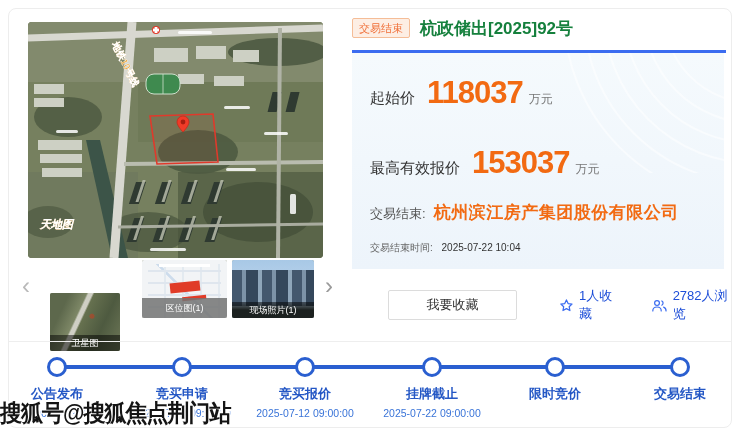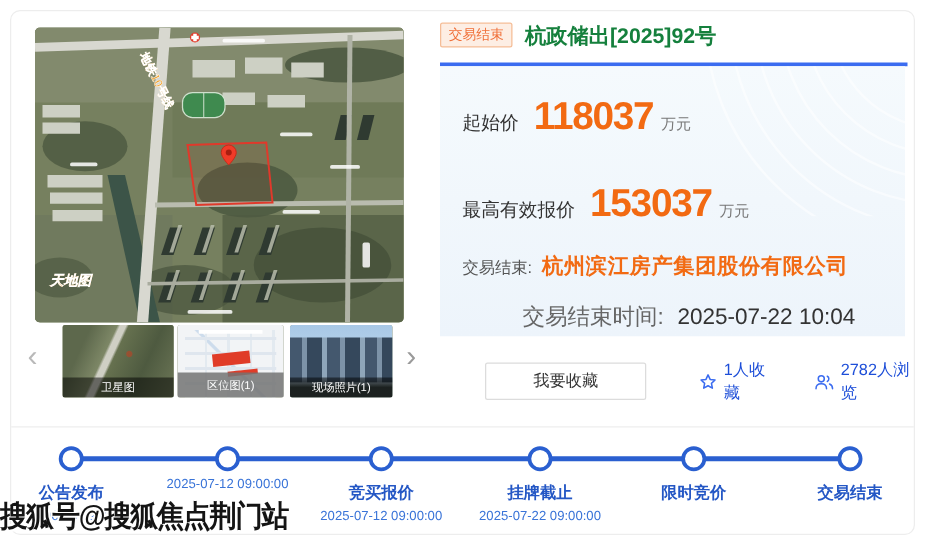--- a/index.html
+++ b/index.html
@@ -21,21 +21,21 @@
   .thumb-strip { position:absolute; left:16px; top:258px; width:315px; height:64px; }
   .car-arrow {
     position:absolute; top:14px; font-size:24px; color:#b9b9b9; cursor:pointer;
     line-height:28px; width:16px; text-align:center; user-select:none;
   }
   .car-prev { left:2px; } .car-next { right:-6px; color:#9a9a9a; }
   .thumb {
     position:absolute; top:2px; height:58px; border-radius:2px; overflow:hidden;
     cursor:pointer; background:#8b9478;
   }
-  .thumb-1 { left:34px; width:89px; }
+  .thumb-1 { left:34px; width:70px;margin-top:33px; }
   .thumb-2 { left:126px; width:85px; }
   .thumb-3 { left:216px; width:82px;padding-left:45px; }
   .thumb-label {
     position:absolute; left:0; right:0; bottom:0; height:16px;
     background:rgba(0,0,0,.5); color:#fff; font-size:9px; line-height:16px; text-align:center;
     white-space:nowrap;
   }
   .thumb-2 .thumb-label { height:20px; line-height:20px; background:rgba(115,115,115,.85); }
   
   .fill-sat {
@@ -83,21 +83,21 @@
   }
   .arcs { position:absolute; right:0; top:0; opacity:.8; }
   .price-row { position:absolute; left:18px; display:flex; align-items:baseline; }
   .price-label { font-size:15px; color:#333; }
   .price-value { font-size:31px; font-weight:bold; color:#f26a12; margin:0 6px 0 12px; letter-spacing:-1px; }
   .price-unit { font-size:12px; color:#777; }
   .row-start { top:22px; } .row-high { top:92px; }
   .winner-row { position:absolute; left:18px; top:148px; display:flex; align-items:baseline; }
   .winner-label { font-size:13px; color:#555; }
   .winner-value { font-size:17px; font-weight:bold; color:#f26a12; margin-left:8px; letter-spacing:.5px; }
-  .endtime-row { position:absolute; left:18px; top:188px; font-size:18px; color:#666;margin-left:48px; }
+  .endtime-row { position:absolute; left:18px; top:188px; font-size:10px; color:#666; }
   .endtime-value { color:#333; margin-left:6px; }
   
   .actions { position:absolute; left:388px; top:287px; display:flex; align-items:center; }
   .fav-btn {
     width:130px; height:30px; background:#fff; border:1px solid #dcdcdc; border-radius:2px;
     font-size:13px; color:#333; text-align:center; line-height:28px; cursor:pointer;
   }
   .meta { display:flex; align-items:center; margin-left:42px; font-size:13px; color:#1d4ed8; }
   .meta + .meta { margin-left:26px; }
   .meta svg { margin-right:5px; }
@@ -297,20 +297,21 @@
 <div class="timeline">
   <div class="tl-line"></div>
 
   <div class="tl-step" style="left:57px">
     <div class="tl-dot"></div>
     <div class="tl-label">公告发布</div>
     <div class="tl-date">2025-06-20 09:00:00</div>
   </div>
   <div class="tl-step" style="left:182px">
     <div class="tl-dot"></div>
+    <div class="tl-label">竞买申请</div>
     <div class="tl-date">2025-07-12 09:00:00</div>
   </div>
   <div class="tl-step" style="left:305px">
     <div class="tl-dot"></div>
     <div class="tl-label">竞买报价</div>
     <div class="tl-date">2025-07-12 09:00:00</div>
   </div>
   <div class="tl-step" style="left:432px">
     <div class="tl-dot"></div>
     <div class="tl-label">挂牌截止</div>

